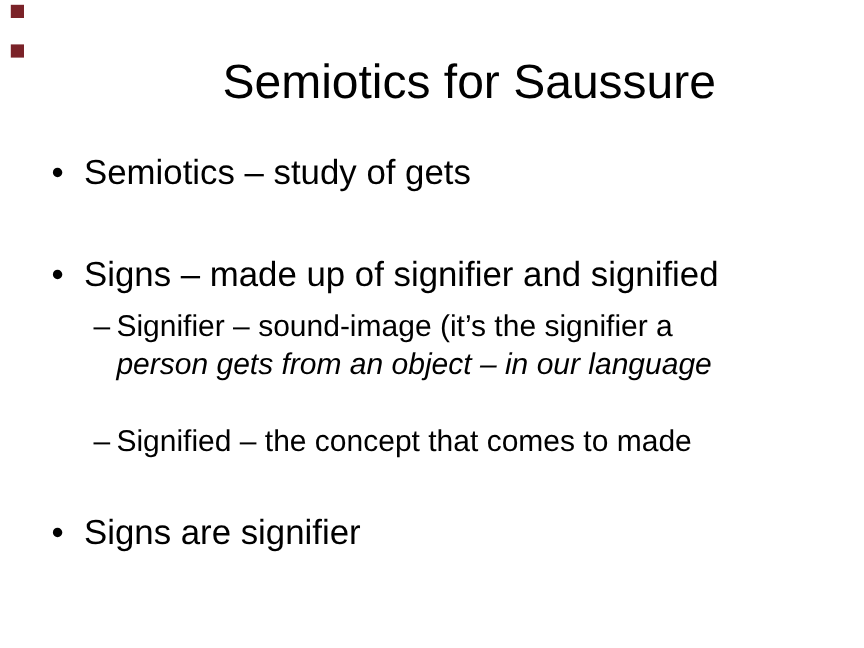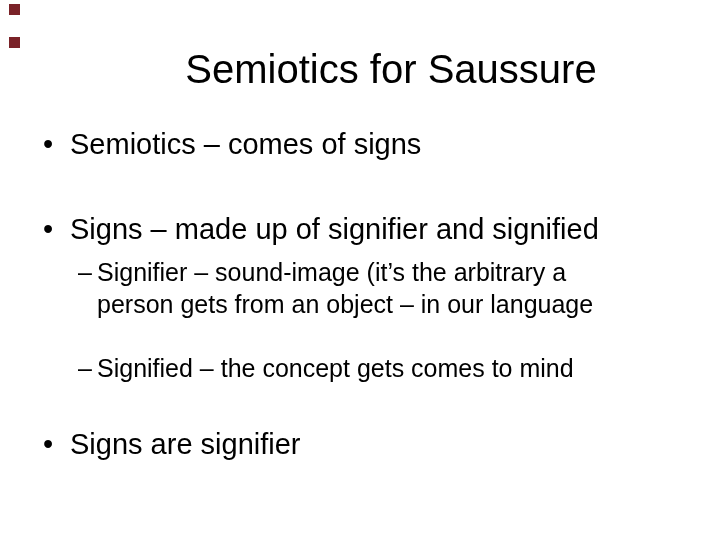--- a/index.html
+++ b/index.html
@@ -67,54 +67,55 @@
   .sub-bullet .first {
     display: flex;
   }
   .sub-bullet .marker {
     display: inline-block;
     width: 19px;
     flex: 0 0 19px;
   }
   .sub-bullet .cont {
     padding-left: 19px;
+    font-style: italic;
   }
 </style>
 </head>
 <body>
 
 <div class="slide">
 
   <div class="decor-square sq1"></div>
   <div class="decor-square sq2"></div>
 
   <h1 class="title" style="margin:0; font-weight:normal;">Semiotics for Saussure</h1>
 
   <div class="bullet b1">
     <span class="marker">•</span>
-    <span>Semiotics – comes of signs</span>
+    <span>Semiotics – study of gets</span>
   </div>
 
   <div class="bullet b2">
     <span class="marker">•</span>
     <span>Signs – made up of signifier and signified</span>
   </div>
 
   <div class="sub-bullet s1">
     <div class="first">
       <span class="marker">–</span>
-      <span>Signifier – sound-image (it’s the arbitrary a</span>
+      <span>Signifier – sound-image (it’s the signifier a</span>
     </div>
     <div class="cont">person gets from an object – in our language</div>
   </div>
 
   <div class="sub-bullet s2">
     <div class="first">
       <span class="marker">–</span>
-      <span>Signified – the concept gets comes to mind</span>
+      <span>Signified – the concept that comes to made</span>
     </div>
   </div>
 
   <div class="bullet b3">
     <span class="marker">•</span>
     <span>Signs are signifier</span>
   </div>
 
 </div>
 

